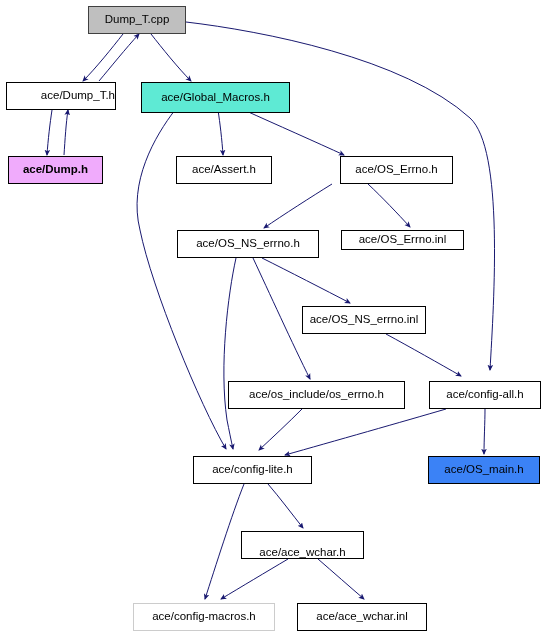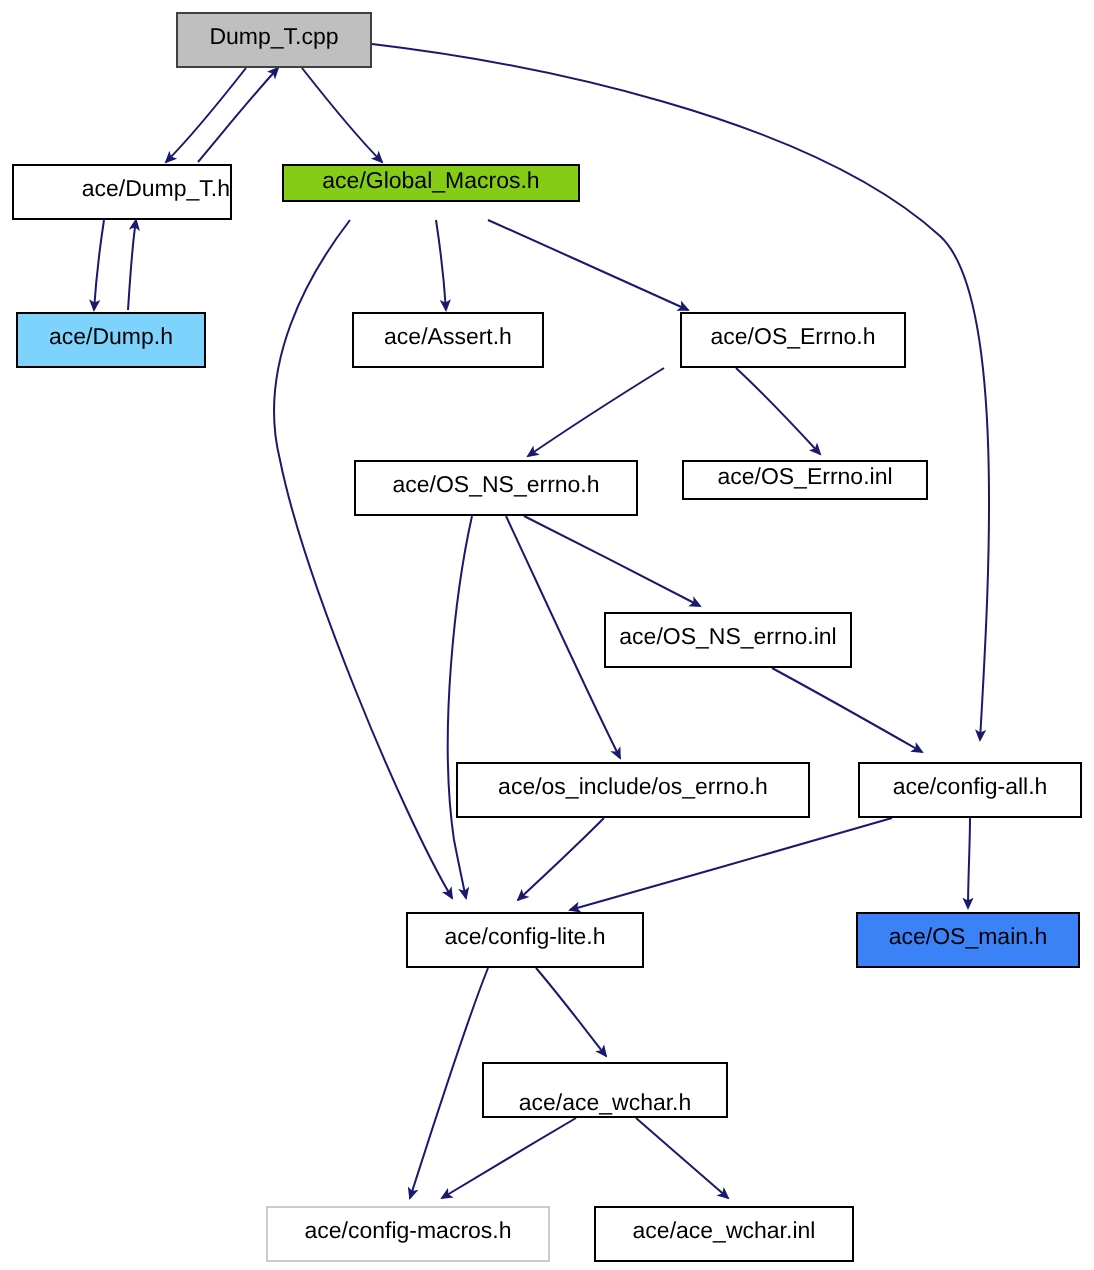--- a/index.html
+++ b/index.html
@@ -63,24 +63,24 @@
       </g>
   </svg>
 
   <div id="node-layer">
       <div class="node root" style="left: 88px; top: 6px; width: 98px; height: 28px; background: rgb(191, 191, 191);">
         <span class="node-label">Dump_T.cpp</span>
       </div>
       <div class="node" style="left: 6px; top: 82px; width: 110px; height: 28px; background: rgb(255, 255, 255); border-color: rgb(0, 0, 0); justify-content: flex-end;">
         <span class="node-label">ace/Dump_T.h</span>
       </div>
-      <div class="node" style="left: 141px; top: 82px; width: 149px; height: 19px; background: #84cc16; border-color: rgb(0, 0, 0);">
+      <div class="node" style="left: 141px; top: 82px; width: 149px; height: 31px; background: #5eead4; border-color: rgb(0, 0, 0);">
         <span class="node-label">ace/Global_Macros.h</span>
       </div>
-      <div class="node" style="left: 8px; top: 156px; width: 95px; height: 28px; background: #7dd3fc; border-color: rgb(0, 0, 0);">
+      <div class="node" style="left: 8px; top: 156px; width: 95px; height: 28px; background: #f0abfc; border-color: rgb(0, 0, 0); font-weight: bold;">
         <span class="node-label">ace/Dump.h</span>
       </div>
       <div class="node" style="left: 176px; top: 156px; width: 96px; height: 28px; background: rgb(255, 255, 255); border-color: rgb(0, 0, 0);">
         <span class="node-label">ace/Assert.h</span>
       </div>
       <div class="node" style="left: 296px; top: 156px; width: 113px; height: 28px; background: rgb(255, 255, 255); border-color: rgb(0, 0, 0); margin-left: 44px;">
         <span class="node-label">ace/OS_Errno.h</span>
       </div>
       <div class="node" style="left: 177px; top: 230px; width: 142px; height: 28px; background: rgb(255, 255, 255); border-color: rgb(0, 0, 0);">
         <span class="node-label">ace/OS_NS_errno.h</span>
@@ -90,21 +90,21 @@
       </div>
       <div class="node" style="left: 302px; top: 306px; width: 124px; height: 28px; background: rgb(255, 255, 255); border-color: rgb(0, 0, 0);">
         <span class="node-label">ace/OS_NS_errno.inl</span>
       </div>
       <div class="node" style="left: 228px; top: 381px; width: 177px; height: 28px; background: rgb(255, 255, 255); border-color: rgb(0, 0, 0);">
         <span class="node-label">ace/os_include/os_errno.h</span>
       </div>
       <div class="node" style="left: 429px; top: 381px; width: 112px; height: 28px; background: rgb(255, 255, 255); border-color: rgb(0, 0, 0);">
         <span class="node-label">ace/config-all.h</span>
       </div>
-      <div class="node" style="left: 203px; top: 456px; width: 119px; height: 28px; background: rgb(255, 255, 255); border-color: rgb(0, 0, 0);">
+      <div class="node" style="left: 193px; top: 456px; width: 119px; height: 28px; background: rgb(255, 255, 255); border-color: rgb(0, 0, 0);">
         <span class="node-label">ace/config-lite.h</span>
       </div>
       <div class="node" style="left: 428px; top: 456px; width: 112px; height: 28px; background: #3b82f6; border-color: rgb(0, 0, 0);">
         <span class="node-label">ace/OS_main.h</span>
       </div>
       <div class="node" style="left: 241px; top: 531px; width: 123px; height: 28px; background: rgb(255, 255, 255); border-color: rgb(0, 0, 0); align-items: flex-end;">
         <span class="node-label">ace/ace_wchar.h</span>
       </div>
       <div class="node faint" style="left: 133px; top: 603px; width: 142px; height: 28px; background: rgb(255, 255, 255); border-color: rgb(204, 204, 204);">
         <span class="node-label">ace/config-macros.h</span>

